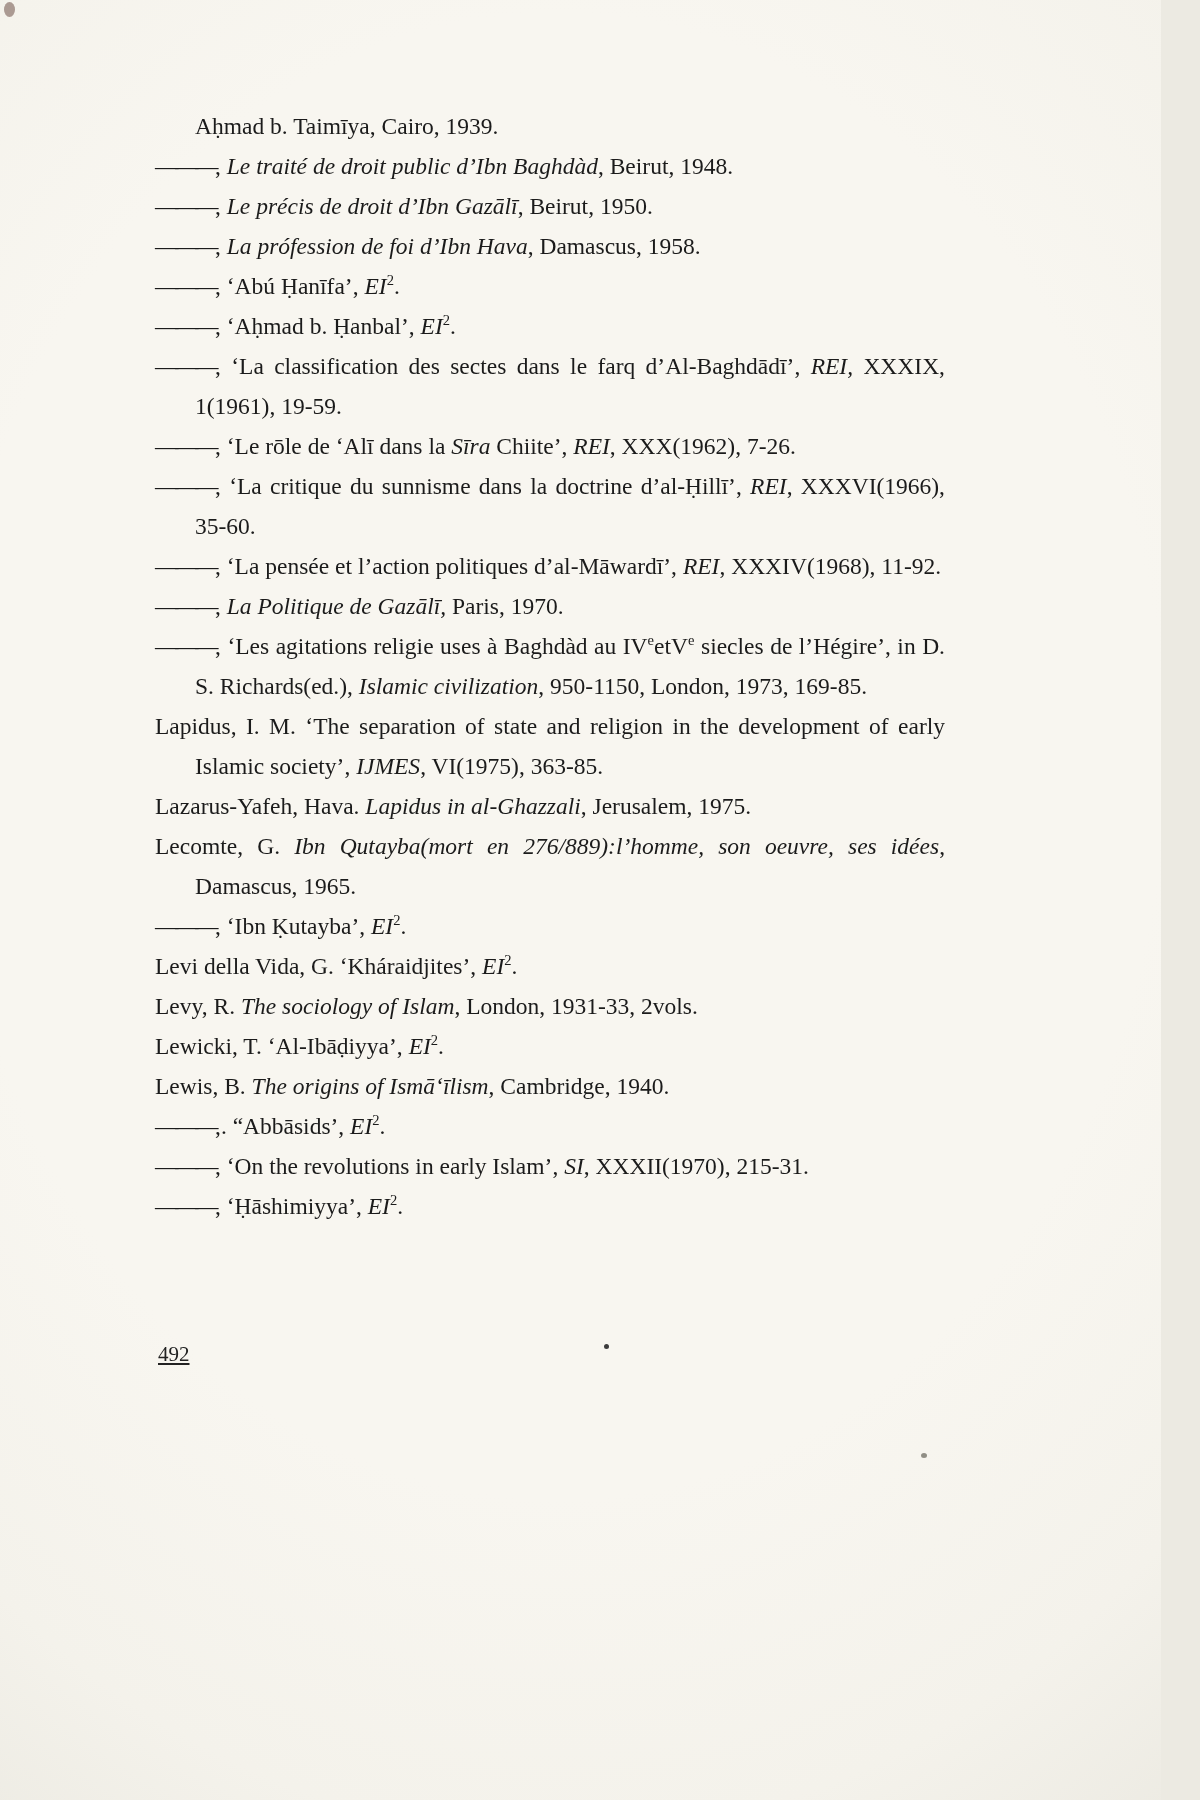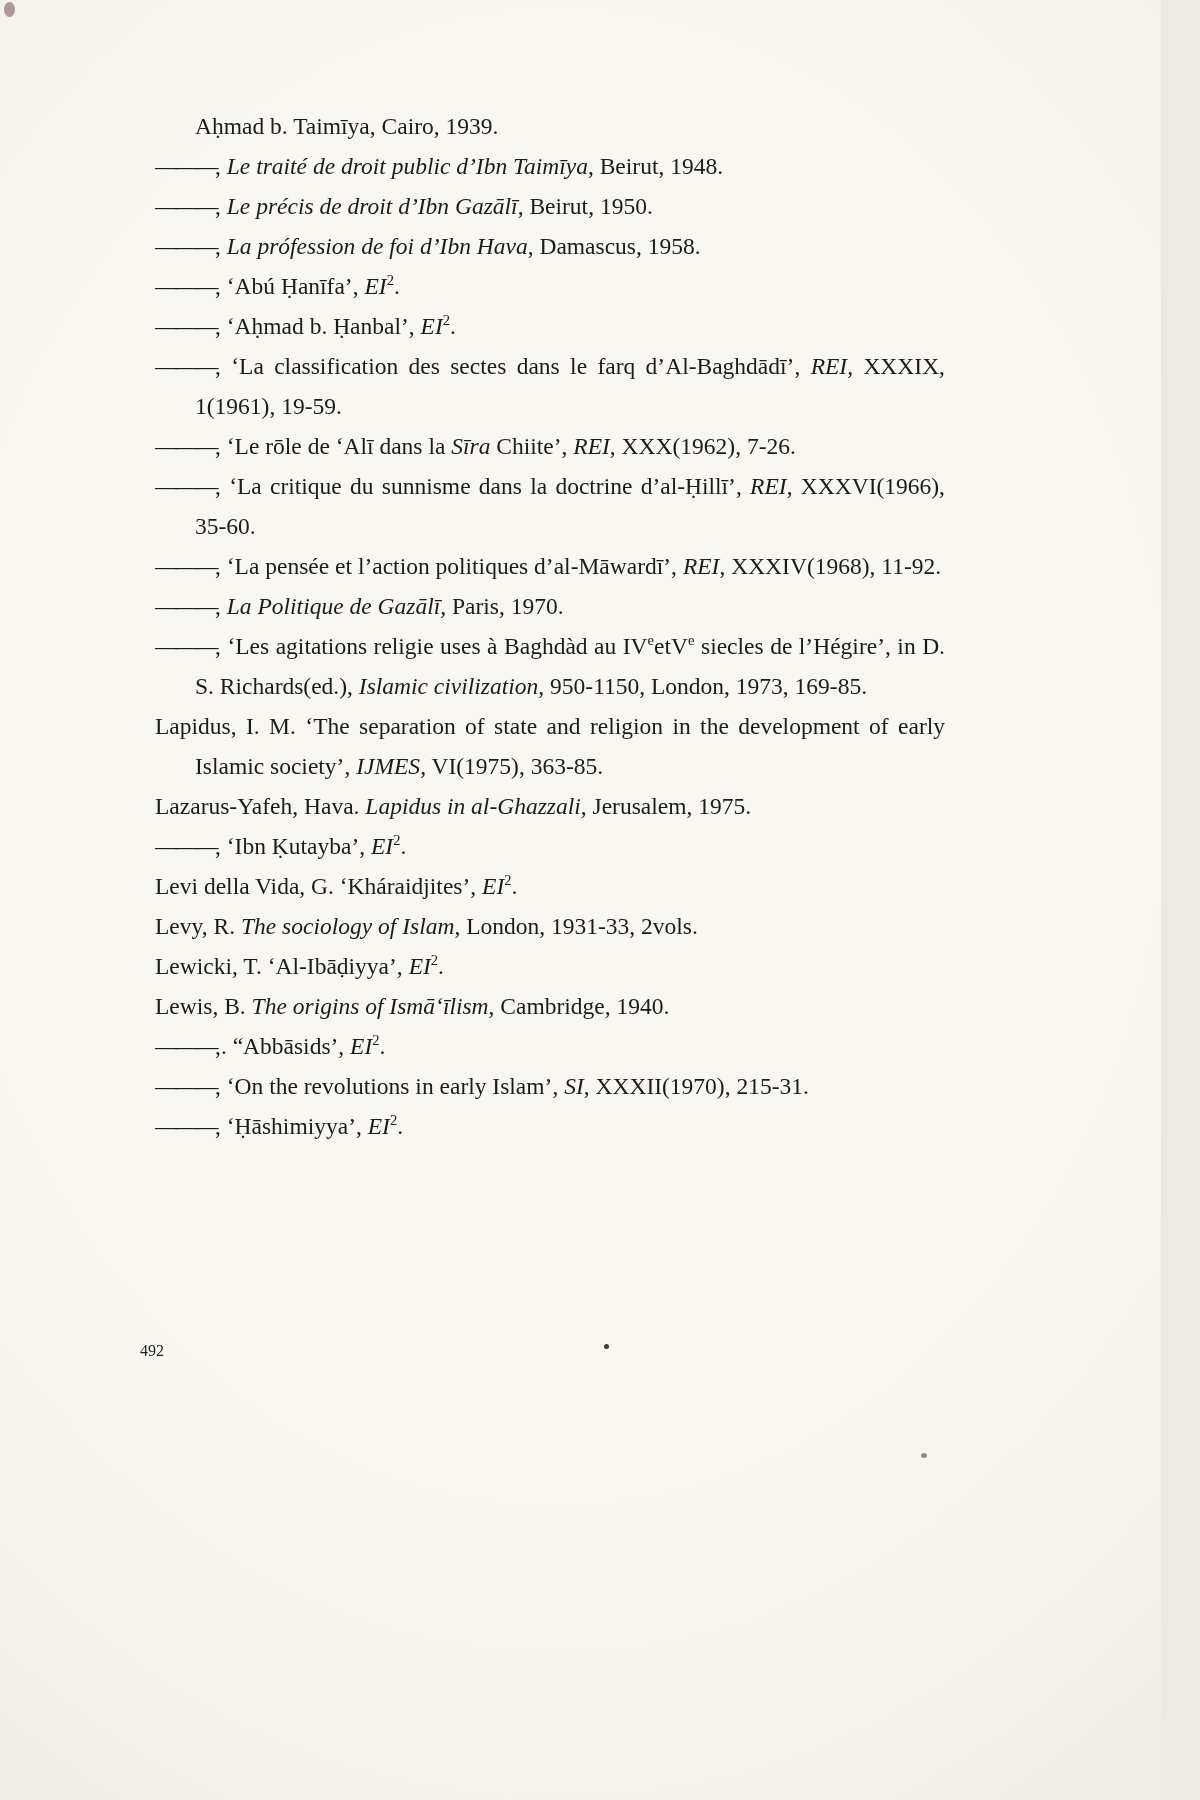--- a/index.html
+++ b/index.html
@@ -43,49 +43,51 @@
   .sup {
     vertical-align: super;
     font-size: 0.62em;
     line-height: 0;
   }
   .dash {
     letter-spacing: -3.5px;
   }
   .page-number {
     position: absolute;
-    left: 140px;
+    left: 158px;
     top: 1342px;
-    font-size: 16px;
+    font-size: 21px;
     color: #222;
+    text-decoration: underline;
   }
   .artifact {
     position: absolute;
     border-radius: 50%;
   }
 </style>
 </head>
 <body>
 
 <div class="page">
   <div class="text-block" id="bibliography" style="color: rgb(27, 27, 27);">
       <p class="entry continuation"><span>Aḥmad b. Taimīya, Cairo, 1939.</span></p>
-      <p class="entry"><span class="dash">———</span><span>, </span><span class="it">Le traité de droit public d’Ibn Taimīya</span><span>, Beirut, 1948.</span></p>
+      <p class="entry"><span class="dash">———</span><span>, </span><span class="it">Le traité de droit public d’Ibn Baghdàd</span><span>, Beirut, 1948.</span></p>
       <p class="entry"><span class="dash">———</span><span>, </span><span class="it">Le précis de droit d’Ibn Gazālī</span><span>, Beirut, 1950.</span></p>
       <p class="entry"><span class="dash">———</span><span>, </span><span class="it">La prófession de foi d’Ibn Hava</span><span>, Damascus, 1958.</span></p>
       <p class="entry"><span class="dash">———</span><span>, ‘Abú Ḥanīfa’, </span><span class="it">EI</span><span class="sup">2</span><span>.</span></p>
       <p class="entry"><span class="dash">———</span><span>, ‘Aḥmad b. Ḥanbal’, </span><span class="it">EI</span><span class="sup">2</span><span>.</span></p>
       <p class="entry"><span class="dash">———</span><span>, ‘La classification des sectes dans le farq d’Al-Baghdādī’, </span><span class="it">REI,</span><span> XXXIX, 1(1961), 19-59.</span></p>
       <p class="entry"><span class="dash">———</span><span>, ‘Le rōle de ‘Alī dans la </span><span class="it">Sīra</span><span> Chiite’, </span><span class="it">REI</span><span>, XXX(1962), 7-26.</span></p>
       <p class="entry"><span class="dash">———</span><span>, ‘La critique du sunnisme dans la doctrine d’al-Ḥillī’, </span><span class="it">REI</span><span>, XXXVI(1966), 35-60.</span></p>
       <p class="entry"><span class="dash">———</span><span>, ‘La pensée et l’action politiques d’al-Māwardī’, </span><span class="it">REI</span><span>, XXXIV(1968), 11-92.</span></p>
       <p class="entry"><span class="dash">———</span><span>, </span><span class="it">La Politique de Gazālī,</span><span> Paris, 1970.</span></p>
       <p class="entry"><span class="dash">———</span><span>, ‘Les agitations religie uses à Baghdàd au IV</span><span class="sup">e</span><span>etV</span><span class="sup">e</span><span> siecles de l’Hégire’, in D. S. Richards(ed.), </span><span class="it">Islamic civilization</span><span>, 950-1150, London, 1973, 169-85.</span></p>
       <p class="entry"><span>Lapidus, I. M. ‘The separation of state and religion in the development of early Islamic society’, </span><span class="it">IJMES</span><span>, VI(1975), 363-85.</span></p>
       <p class="entry"><span>Lazarus-Yafeh, Hava. </span><span class="it">Lapidus in al-Ghazzali</span><span>, Jerusalem, 1975.</span></p>
+      <p class="entry"><span>Lecomte, G. </span><span class="it">Ibn Qutayba(mort en 276/889):l’homme, son oeuvre, ses idées</span><span>, Damascus, 1965.</span></p>
       <p class="entry"><span class="dash">———</span><span>, ‘Ibn Ḳutayba’, </span><span class="it">EI</span><span class="sup">2</span><span>.</span></p>
       <p class="entry"><span>Levi della Vida, G. ‘Kháraidjites’, </span><span class="it">EI</span><span class="sup">2</span><span>.</span></p>
       <p class="entry"><span>Levy, R. </span><span class="it">The sociology of Islam</span><span>, London, 1931-33, 2vols.</span></p>
       <p class="entry"><span>Lewicki, T. ‘Al-Ibāḍiyya’, </span><span class="it">EI</span><span class="sup">2</span><span>.</span></p>
       <p class="entry"><span>Lewis, B. </span><span class="it">The origins of Ismā‘īlism</span><span>, Cambridge, 1940.</span></p>
       <p class="entry"><span class="dash">———</span><span>,. “Abbāsids’, </span><span class="it">EI</span><span class="sup">2</span><span>.</span></p>
       <p class="entry"><span class="dash">———</span><span>, ‘On the revolutions in early Islam’, </span><span class="it">SI</span><span>, XXXII(1970), 215-31.</span></p>
       <p class="entry"><span class="dash">———</span><span>, ‘Ḥāshimiyya’, </span><span class="it">EI</span><span class="sup">2</span><span>.</span></p>
     </div>
   <div class="page-number">492</div>

